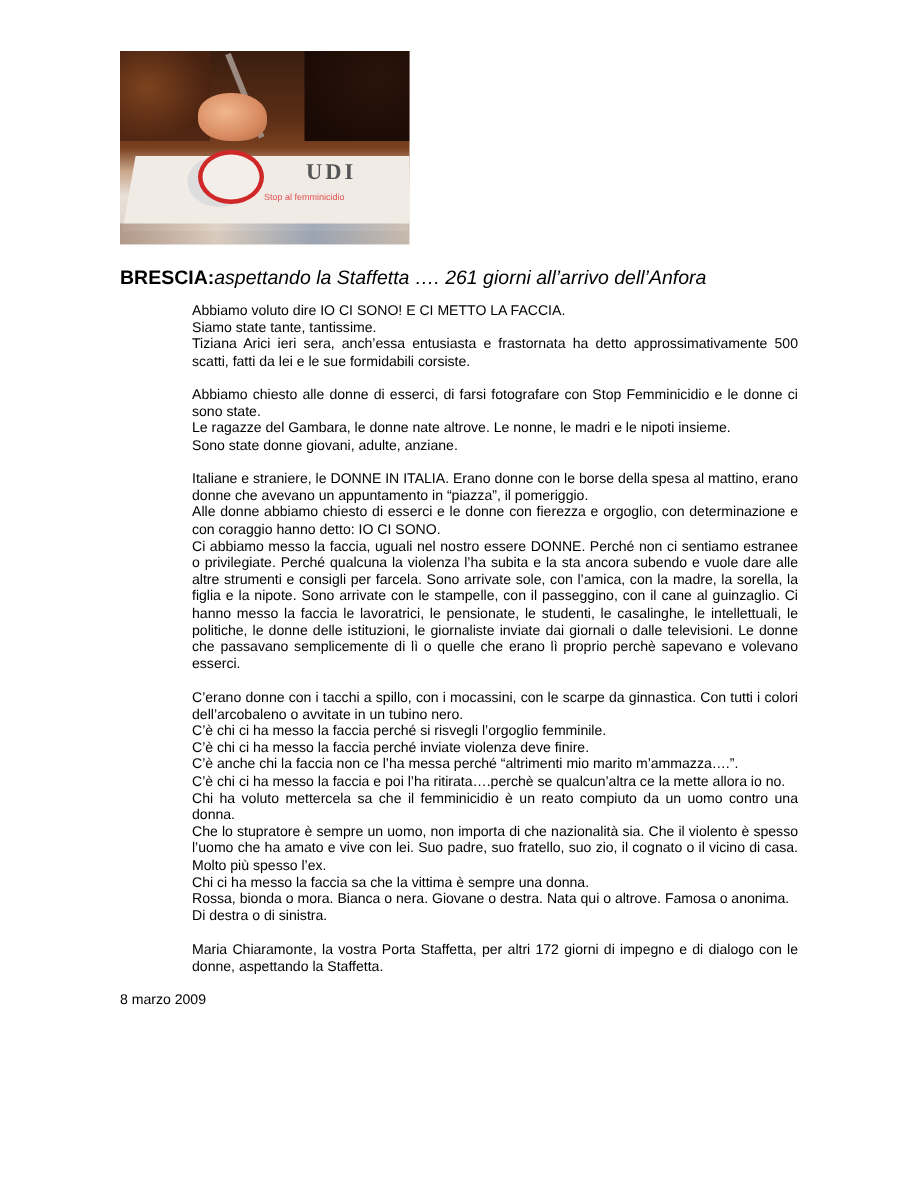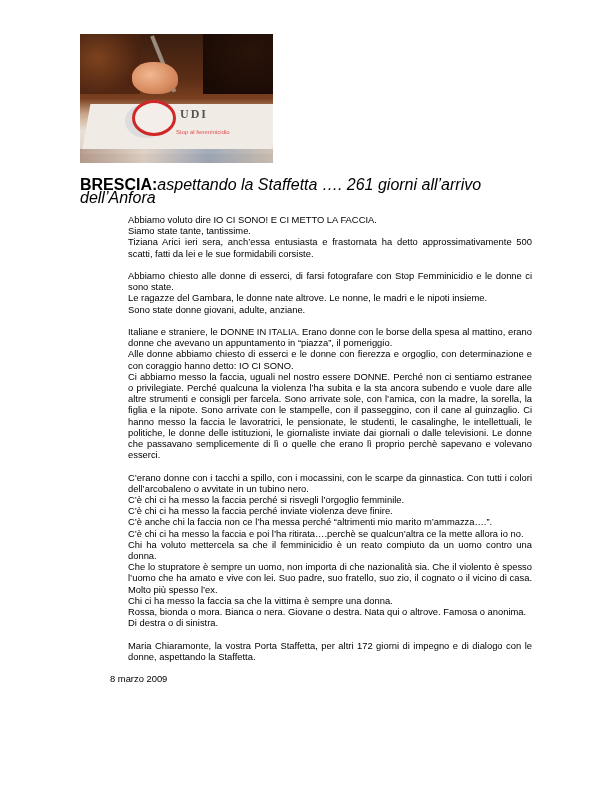--- a/index.html
+++ b/index.html
@@ -12,33 +12,33 @@
     .photo .bg-right { position:absolute; right:0; top:0; width:70px; height:60px;
              background: radial-gradient(ellipse at 70% 30%, #2a140a 0%, #1a0a05 80%); }
     .photo .hand { position:absolute; left:52px; top:28px; width:46px; height:32px; border-radius: 45% 50% 40% 45%;
              background: radial-gradient(ellipse at 40% 40%, #f0b890 0%, #d88a60 60%, #b06a45 100%); }
     .photo .pen { position:absolute; left:70px; top:2px; width:4px; height:60px; background:#9a8a80;
              transform: rotate(-22deg); transform-origin: top; }
     .photo .paper { position:absolute; left:6px; top:70px; width:190px; height:50px; background:#f1ebe6;
              transform: skewX(-10deg); }
     .photo .badge { position:absolute; left:52px; top:66px; width:38px; height:30px; border-radius:50%;
              background:#f4eeea; border:3px solid #d02828; box-shadow: -8px 3px 0 -1px #ddd; }
-    .photo .logo-text { position:absolute; left:100px; top:73px; font-size:12px; font-weight:bold; color:#555;
+    .photo .logo-text { position:absolute; left:124px; top:73px; font-size:15px; font-weight:bold; color:#555;
              letter-spacing:2px; font-family:"Liberation Serif", serif; }
     .photo .logo-sub { position:absolute; left:96px; top:95px; font-size:6px; color:#e05050; }
     .photo .blur-bottom { position:absolute; left:0; bottom:0; width:100%; height:14px;
              background: linear-gradient(90deg, #a08070, #d8c8b8, #8090a8, #c0b0a0); opacity:.7; }
 
     .content { position: absolute; left: 80px; top: 178px; width: 452px; font-size: 9.4px; line-height: 11.2px; }
-    .title { font-size: 16px; line-height: 13px; margin: 0 0 10px 0; }
+    .title { font-size: 13px; line-height: 13px; margin: 0 0 10px 0; }
     .title b { font-weight: bold; }
     .title i { font-style: italic; }
     p { margin: 0 0 11.2px 0; text-align: justify; }
     p .ln { display: block; margin-left: 48px; }
-    .date { margin-top: 0; margin-left: 30px; }
+    .date { margin-top: 0; }
   </style>
 </head>
 <body>
 
 <div class="photo">
   <div class="bg-left"></div>
   <div class="bg-right"></div>
   <div class="pen"></div>
   <div class="hand"></div>
   <div class="paper"></div>

